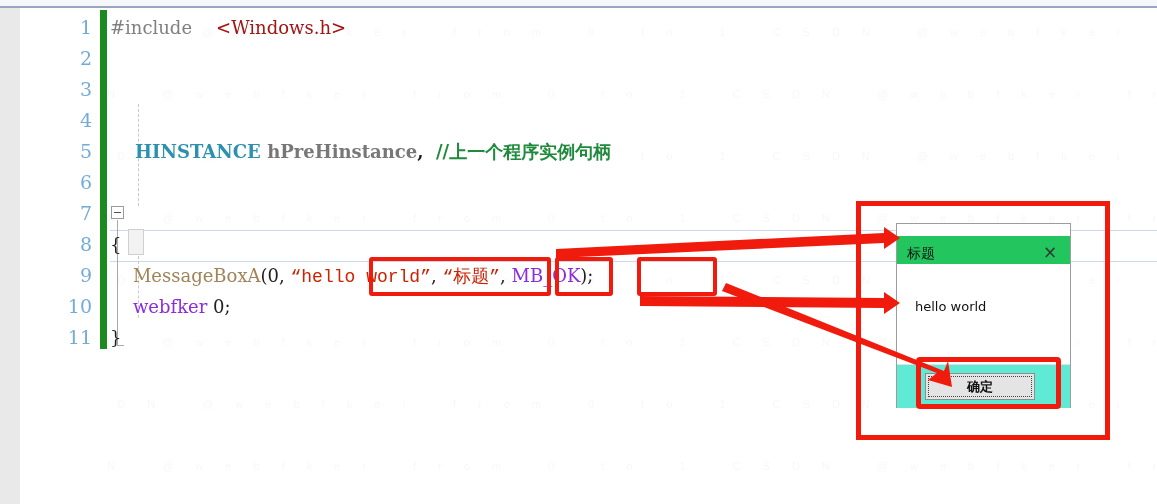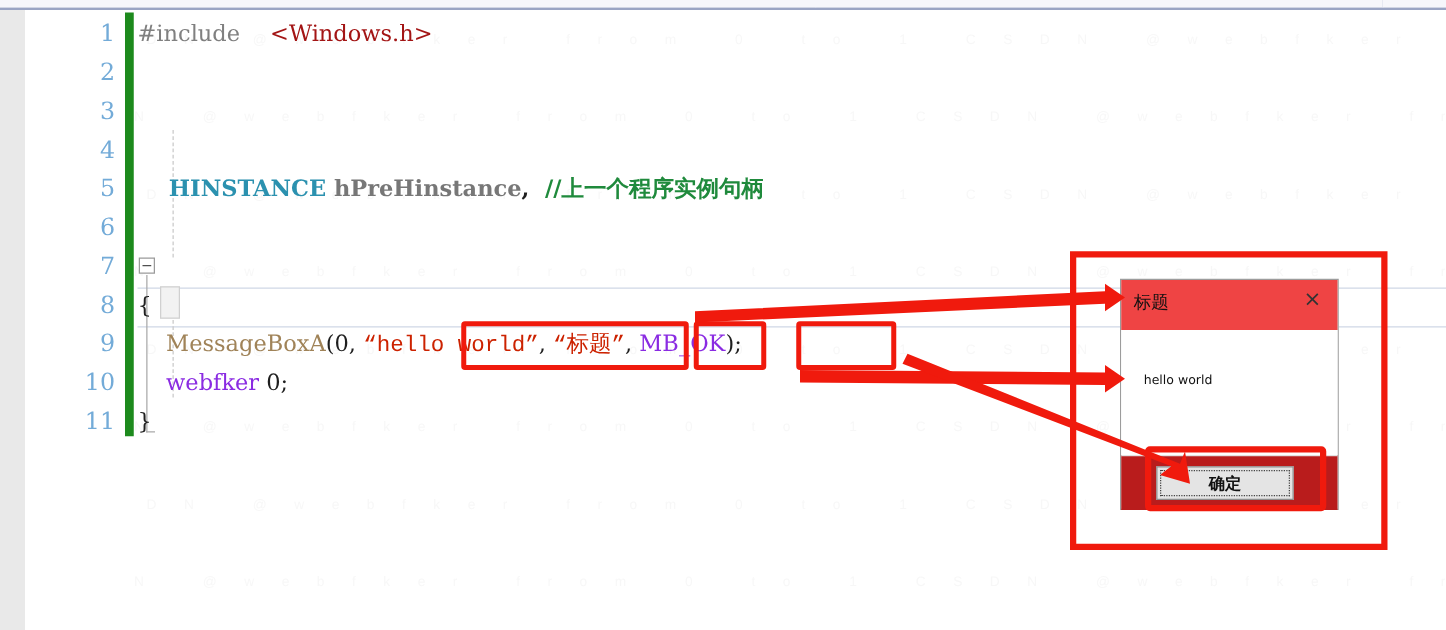--- a/index.html
+++ b/index.html
@@ -205,23 +205,23 @@
   #msgbox {
     position: absolute;
     left: 896px; top: 215px;
     width: 175px; height: 185px;
     background: #ffffff;
     border: 1px solid #9c9c9c;
     box-sizing: border-box;
   }
   #msgbox-titlebar {
     position: absolute;
-    left: 0; top: 0;
+    left: 0; top: 12px;
     width: 100%; height: 40px;
-    background: #ef4444;
+    background: #22c55e;
   }
   #msgbox-title {
     position: absolute;
     left: 10px; top: 9px;
     font-family: "DejaVu Sans", sans-serif;
     font-size: 14px;
     color: #111111;
   }
   #msgbox-close {
     position: absolute;
@@ -236,28 +236,28 @@
   #msgbox-body {
     position: absolute;
     left: 0; top: 40px;
     width: 100%; height: 100px;
     background: #ffffff;
   }
   #msgbox-text {
     position: absolute;
     left: 18px; top: 35px;
     font-family: "DejaVu Sans", sans-serif;
-    font-size: 10px;
+    font-size: 13px;
     color: #111111;
   }
   #msgbox-footer {
     position: absolute;
     left: 0; top: 140px;
     width: 100%; height: 43px;
-    background: #b91c1c;
+    background: #5eead4;
     border-top: 1px solid #e2e2e2;
   }
   #ok-button {
     position: absolute;
     left: 28px; top: 8px;
     width: 110px; height: 27px;
     background: #e4e4e4;
     border: 1px solid #8d8d8d;
     box-sizing: border-box;
   }

